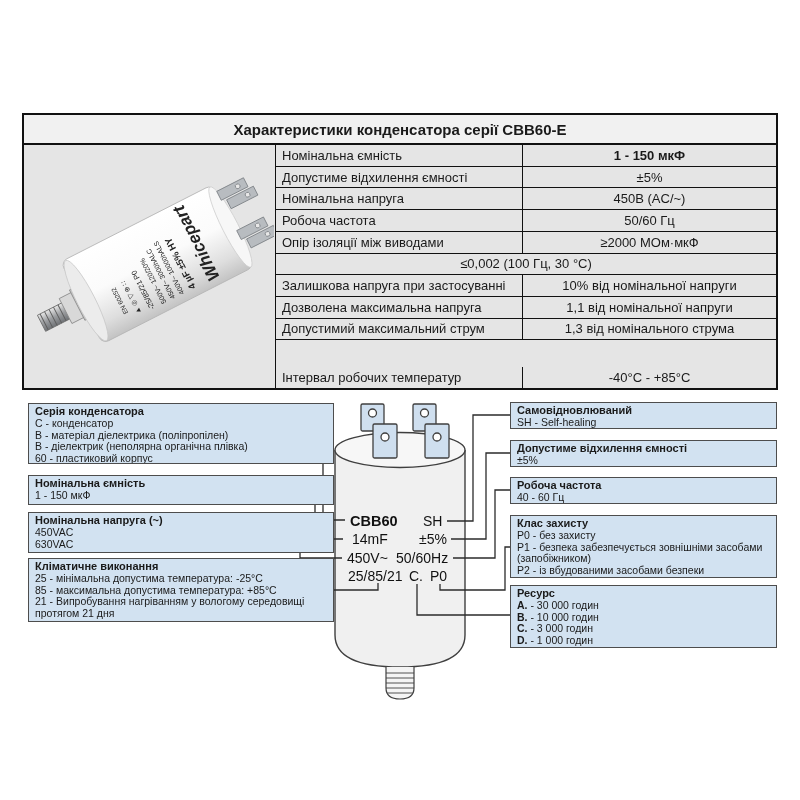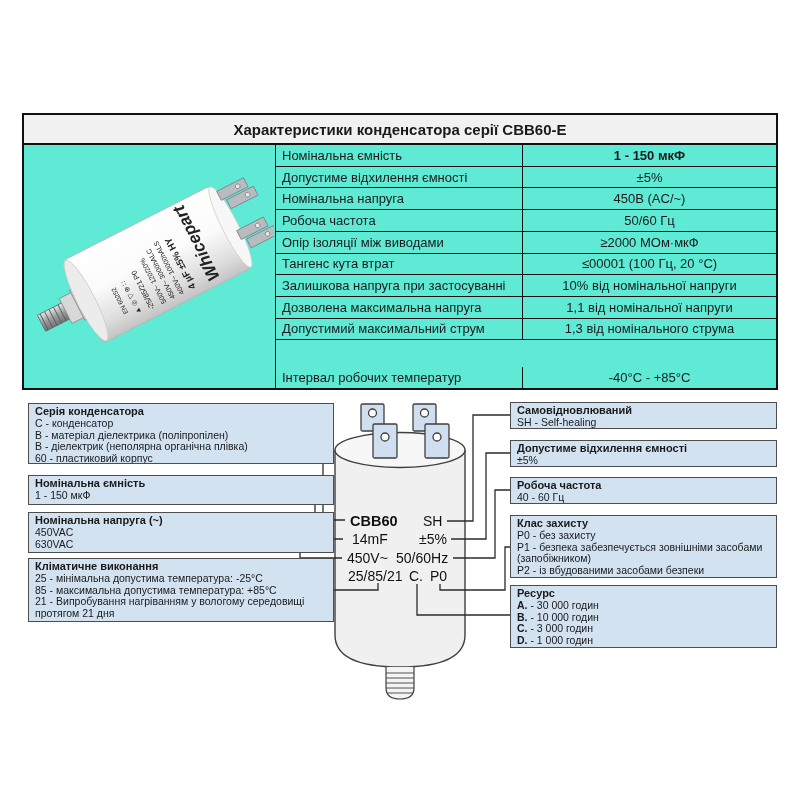--- a/index.html
+++ b/index.html
@@ -1,19 +1,19 @@
 <!DOCTYPE html>
 <html><head>
 <meta charset="utf-8">
 <style>
   html,body{margin:0;padding:0;background:#ffffff;}
   body{width:800px;height:800px;position:relative;font-family:"Liberation Sans",sans-serif;color:#1a1a1a;overflow:hidden;}
 
   
-  .spec-table{position:absolute;left:22px;top:113px;width:756px;height:277px;border:2px solid #111;box-sizing:border-box;background:#5eead4;}
+  .spec-table{position:absolute;left:22px;top:113px;width:756px;height:277px;border:2px solid #111;box-sizing:border-box;background:#e5e5e5;}
   .spec-title{height:30px;line-height:30px;text-align:center;font-weight:bold;font-size:15px;background:#f1f1f1;border-bottom:2px solid #111;box-sizing:border-box;}
   .spec-body{display:flex;height:243px;}
   .photo-cell{width:252px;border-right:1px solid #111;box-sizing:border-box;position:relative;overflow:hidden;}
   .spec-rows{flex:1;display:flex;flex-direction:column;}
   .t-row{flex:1;display:flex;border-bottom:1px solid #111;box-sizing:border-box;font-size:13px;}
   .t-row:last-child{border-bottom:none;margin-top:27px;}
   .t-label{width:247px;border-right:1px solid #111;box-sizing:border-box;display:flex;align-items:center;padding-left:6px;}
   .t-value{flex:1;display:flex;align-items:center;justify-content:center;text-align:center;}
   .t-row:first-child .t-value{font-weight:bold;}
 
@@ -115,22 +115,21 @@
         </div>
         <div class="t-row">
           <div class="t-label">Робоча частота</div>
           <div class="t-value">50/60 Гц</div>
         </div>
         <div class="t-row">
           <div class="t-label">Опір ізоляції між виводами</div>
           <div class="t-value">≥2000 МОм·мкФ</div>
         </div>
         <div class="t-row">
-          <div class="t-label">Тангенс кута втрат</div>
-          <div class="t-value">≤00001 (100 Гц, 20 °С)</div>
+          <div class="t-value">≤0,002 (100 Гц, 30 °С)</div>
         </div>
         <div class="t-row">
           <div class="t-label">Залишкова напруга при застосуванні</div>
           <div class="t-value">10% від номінальної напруги</div>
         </div>
         <div class="t-row">
           <div class="t-label">Дозволена максимальна напруга</div>
           <div class="t-value">1,1 від номінальної напруги</div>
         </div>
         <div class="t-row">

